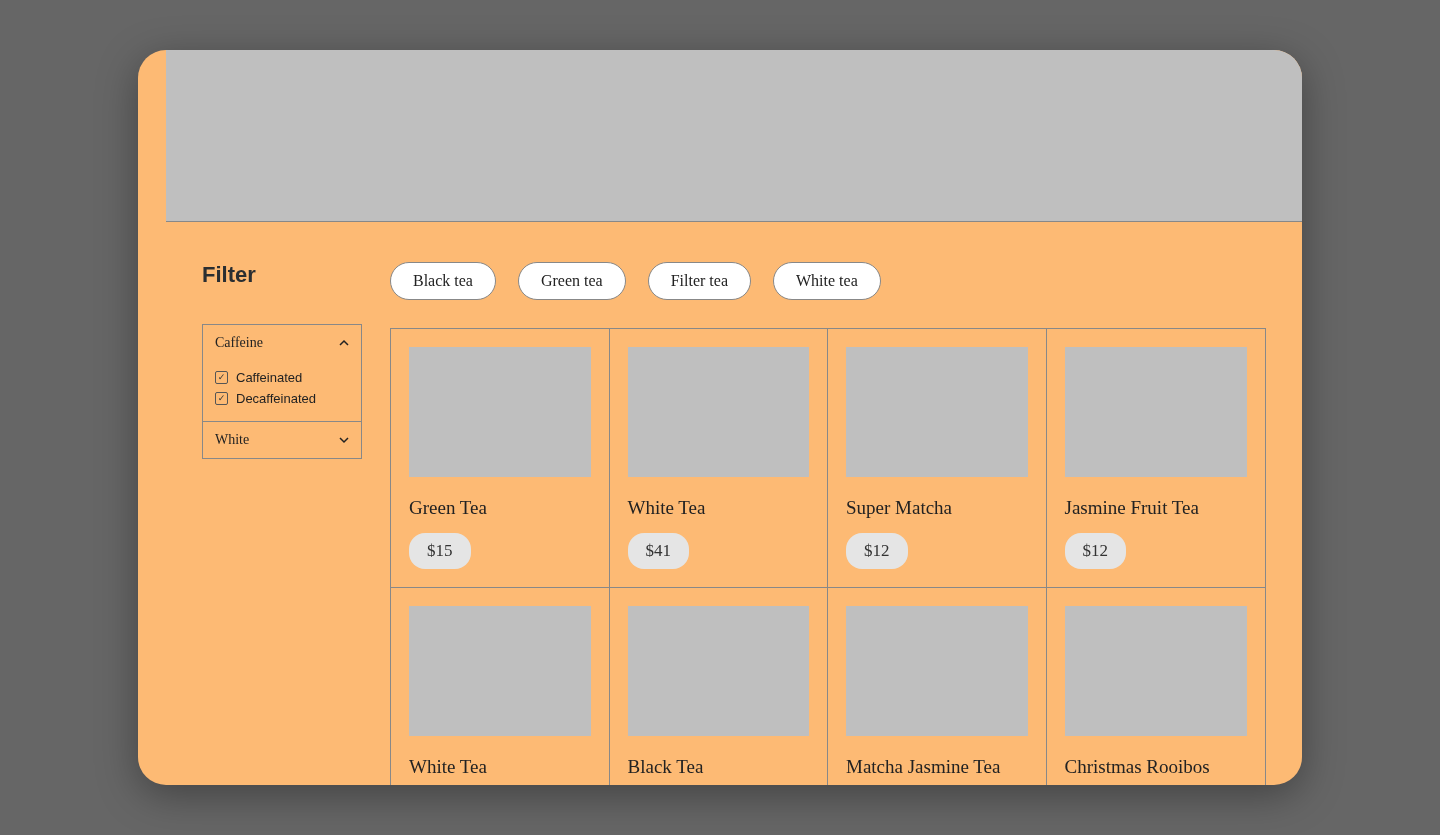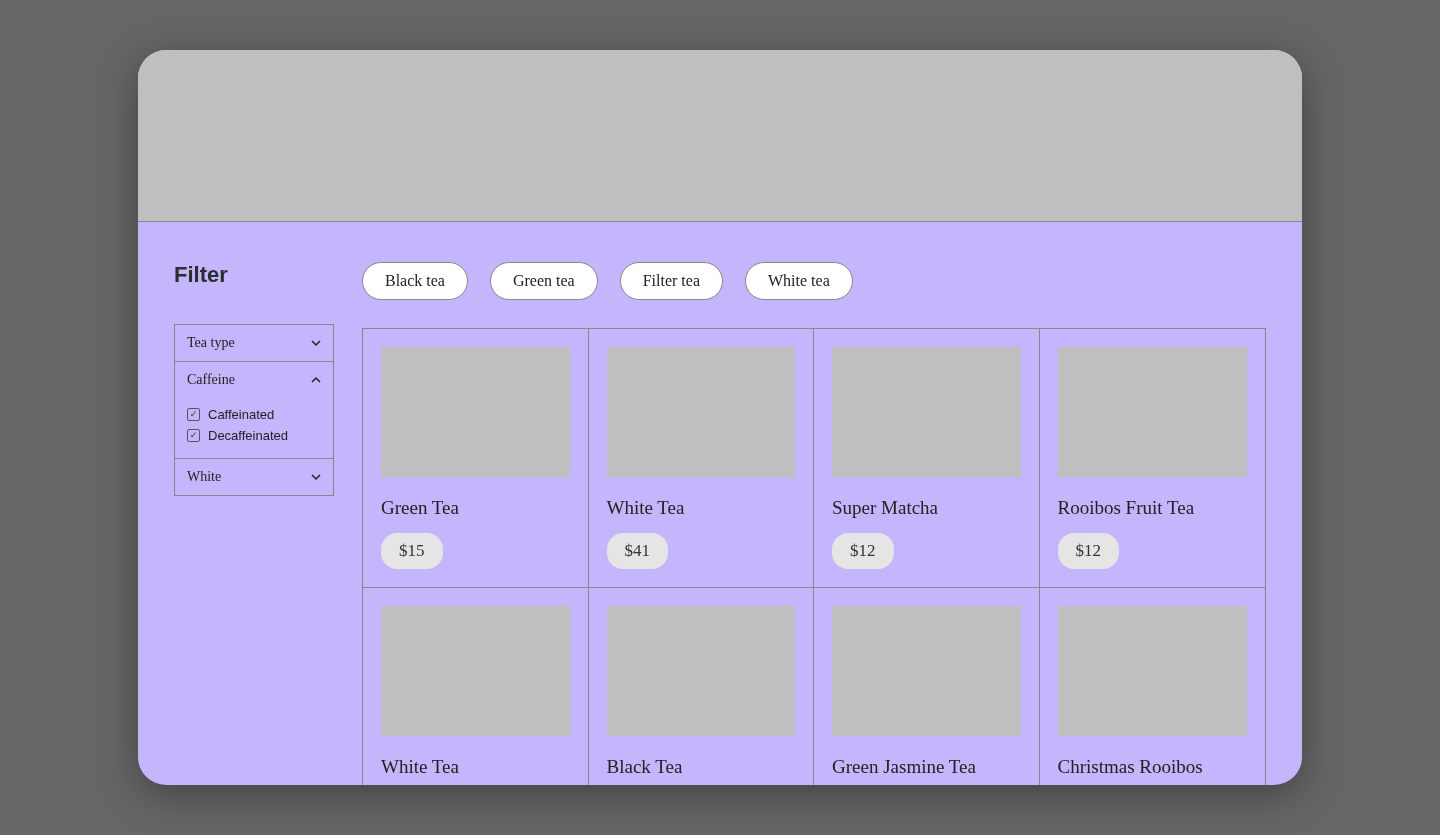--- a/index.html
+++ b/index.html
@@ -9,25 +9,26 @@
     width: 1440px;
     height: 835px;
     overflow: hidden;
     display: flex;
     align-items: center;
     justify-content: center;
   }
   .window {
     width: 1164px;
     height: 735px;
-    background: #c4b5fd;
+    background: #fdba74;
     border-radius: 28px;
     overflow: hidden;
     box-shadow: 0 10px 40px rgba(0,0,0,0.35);
     position: relative;
+    padding-left: 28px;
   }
   .hero {
     width: 100%;
     height: 172px;
     background: #bfbfbf;
     border-bottom: 1px solid #888;
   }
   .content {
     display: flex;
     padding: 40px 36px 0 36px;
@@ -140,28 +141,20 @@
 <body>
 
 <div class="window">
   <div class="hero"></div>
   <div class="content">
 
     <aside class="sidebar">
       <h2 class="filter-title">Filter</h2>
       <div class="filter-panel">
 
-        <div class="filter-row">
-          <span class="label">Tea type</span>
-          <span class="chev">
-            <svg viewBox="0 0 10 10">
-                <path d="M1 3 L5 7 L9 3" fill="none" stroke="#222" stroke-width="1.5"></path>
-              </svg>
-          </span>
-        </div>
 
 
 
         <div class="filter-row" style="border-bottom:none;text-align:right;">
           <span class="label">Caffeine</span>
           <span class="chev">
             <svg viewBox="0 0 10 10">
                 <path d="M1 7 L5 3 L9 7" fill="none" stroke="#222" stroke-width="1.5"></path>
               </svg>
           </span>
@@ -209,35 +202,35 @@
           <div class="card-title">White Tea</div>
           <div class="price-pill">$41</div>
         </div>
         <div class="card">
           <div class="card-img"></div>
           <div class="card-title">Super Matcha</div>
           <div class="price-pill">$12</div>
         </div>
         <div class="card">
           <div class="card-img"></div>
-          <div class="card-title">Rooibos Fruit Tea</div>
+          <div class="card-title">Jasmine Fruit Tea</div>
           <div class="price-pill">$12</div>
         </div>
 
         <div class="card">
           <div class="card-img"></div>
           <div class="card-title">White Tea</div>
         </div>
         <div class="card">
           <div class="card-img"></div>
           <div class="card-title">Black Tea</div>
         </div>
         <div class="card">
           <div class="card-img"></div>
-          <div class="card-title">Green Jasmine Tea</div>
+          <div class="card-title">Matcha Jasmine Tea</div>
         </div>
         <div class="card">
           <div class="card-img"></div>
           <div class="card-title">Christmas Rooibos</div>
         </div>
 
       </div>
     </main>
 
   </div>

